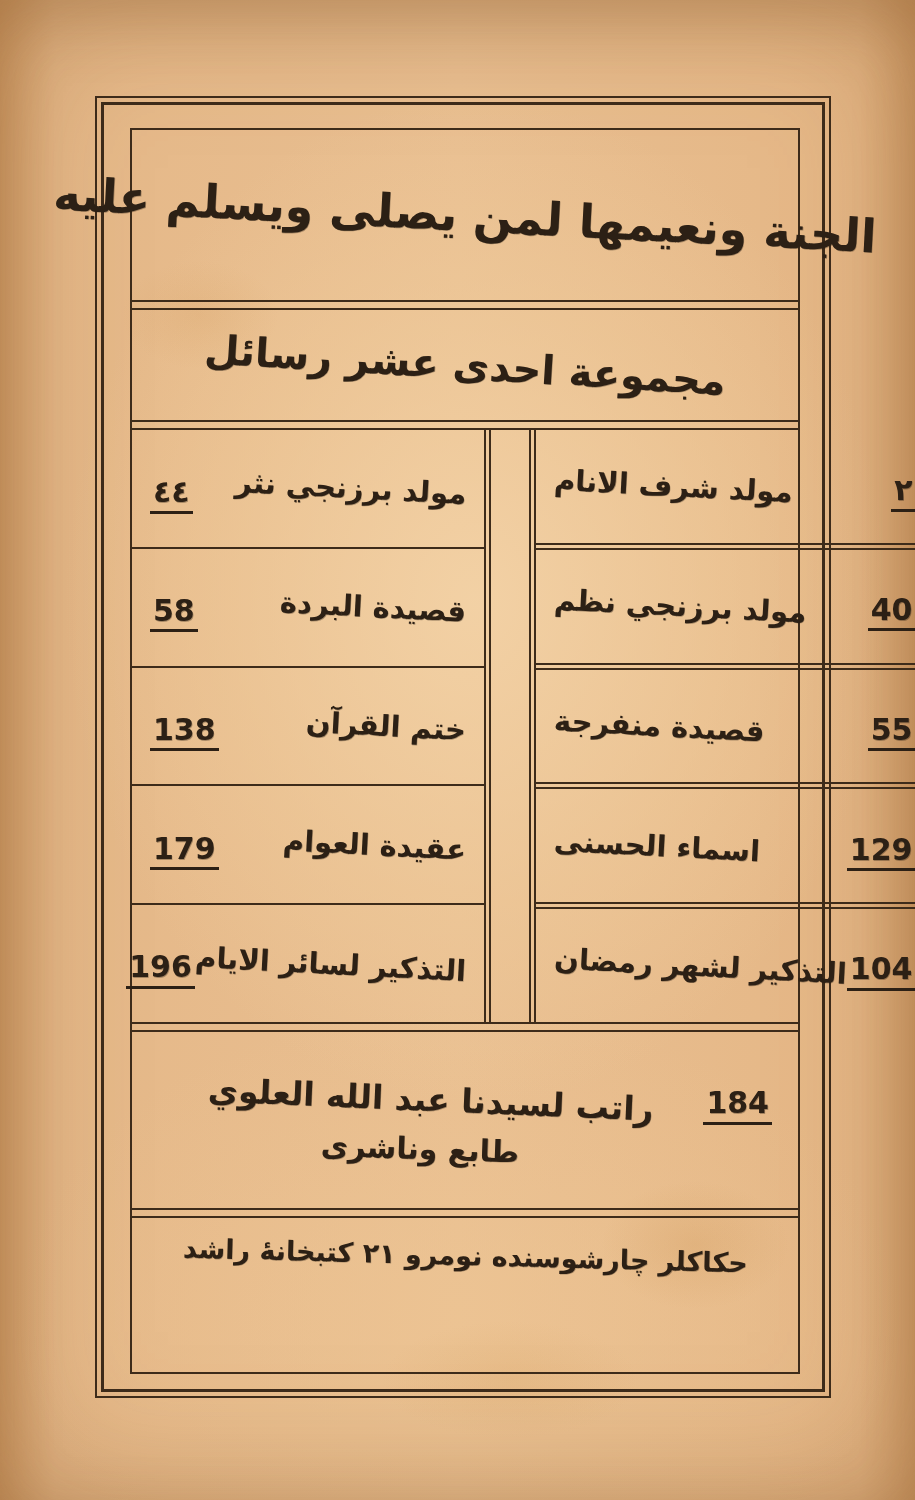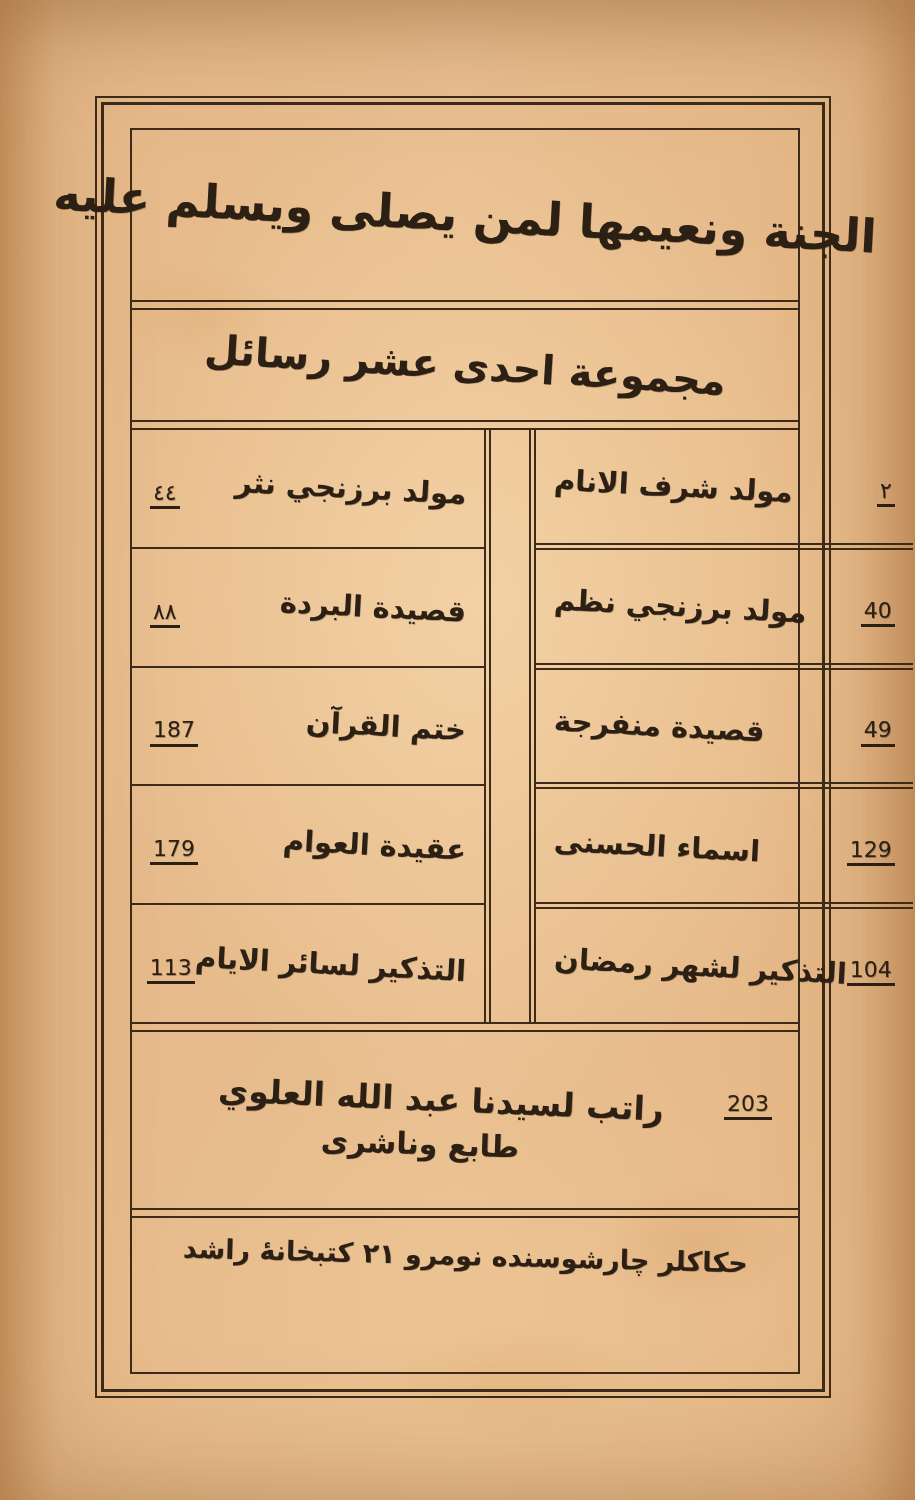--- a/index.html
+++ b/index.html
@@ -48,21 +48,21 @@
   .toc{height:592px;flex:none;display:flex;flex-direction:row;direction:ltr;}
   .col{display:flex;flex-direction:column;}
   .col-left{width:352px;flex:none;}
   .col-right{flex:1;}
   .gutter{width:38px;flex:none;border-left:7px double #3d2b1a;border-right:7px double #3d2b1a;box-sizing:content-box;}
   .toc-row{flex:1;display:flex;direction:rtl;align-items:center;justify-content:space-between;padding:0 18px;box-sizing:border-box;}
   .col-left .toc-row{border-bottom:2px solid #3d2b1a;}
   .col-right .toc-row{border-bottom:7px double #3d2b1a;}
   .col-left .toc-row:last-child,.col-right .toc-row:last-child{border-bottom:none;}
   .entry-title{font-size:29px;font-weight:bold;transform:rotate(3deg);white-space:nowrap;}
-  .pagenum{font-size:22px;font-weight:normal;border-bottom:3px solid #2c2015;padding:0 3px 1px 3px;line-height:1.15;margin-top:12px;}
+  .pagenum{font-size:30px;font-weight:bold;border-bottom:3px solid #2c2015;padding:0 3px 1px 3px;line-height:1.15;margin-top:12px;}
 
   
   .footer-panel{height:176px;flex:none;display:flex;flex-direction:column;justify-content:center;gap:6px;}
   .footer-line1{display:flex;direction:rtl;align-items:center;padding:0 26px;}
   .footer-line1 .entry-title{font-size:33px;flex:1;text-align:center;transform:rotate(2.5deg);}
   .footer-line2{text-align:center;transform:translateX(-45px) rotate(2deg);font-size:30px;font-weight:bold;}
 
   
   .imprint-panel{flex:1;display:flex;justify-content:center;align-items:flex-start;padding-top:22px;}
   .imprint-line{font-size:27px;font-weight:bold;direction:rtl;transform:rotate(1.5deg);white-space:nowrap;}
@@ -95,68 +95,68 @@
 
     <section class="toc">
 
       <div class="col col-left">
         <div class="toc-row">
           <span class="entry-title ink">مولد برزنجي نثر</span>
           <span class="pagenum ink">٤٤</span>
         </div>
         <div class="toc-row">
           <span class="entry-title ink">قصيدة البردة</span>
-          <span class="pagenum ink">٨٨</span>
+          <span class="pagenum ink">58</span>
         </div>
         <div class="toc-row">
           <span class="entry-title ink">ختم القرآن</span>
-          <span class="pagenum ink">187</span>
+          <span class="pagenum ink">138</span>
         </div>
         <div class="toc-row">
           <span class="entry-title ink">عقيدة العوام</span>
           <span class="pagenum ink">179</span>
         </div>
         <div class="toc-row">
           <span class="entry-title ink">التذكير لسائر الايام</span>
-          <span class="pagenum ink">113</span>
+          <span class="pagenum ink">196</span>
         </div>
       </div>
 
       <div class="gutter"></div>
 
       <div class="col col-right">
         <div class="toc-row">
           <span class="pagenum ink">٢</span>
           <span class="entry-title ink">مولد شرف الانام</span>
         </div>
         <div class="toc-row">
           <span class="pagenum ink">40</span>
           <span class="entry-title ink">مولد برزنجي نظم</span>
         </div>
         <div class="toc-row">
-          <span class="pagenum ink">49</span>
+          <span class="pagenum ink">55</span>
           <span class="entry-title ink">قصيدة منفرجة</span>
         </div>
         <div class="toc-row">
           <span class="pagenum ink">129</span>
           <span class="entry-title ink">اسماء الحسنى</span>
         </div>
         <div class="toc-row">
           <span class="pagenum ink">104</span>
           <span class="entry-title ink">التذكير لشهر رمضان</span>
         </div>
       </div>
 
     </section>
 
     <div class="rule-double"></div>
 
     <section class="footer-panel">
       <div class="footer-line1">
-        <span class="pagenum ink">203</span>
+        <span class="pagenum ink">184</span>
         <span class="entry-title ink">راتب لسيدنا عبد الله العلوي</span>
       </div>
       <div class="footer-line2 ink" dir="rtl">طابع وناشرى</div>
     </section>
 
     <div class="rule-double"></div>
 
     <section class="imprint-panel">
       <div class="imprint-line ink">حكاكلر چارشوسنده نومرو ٢١ كتبخانهٔ راشد</div>
     </section>

